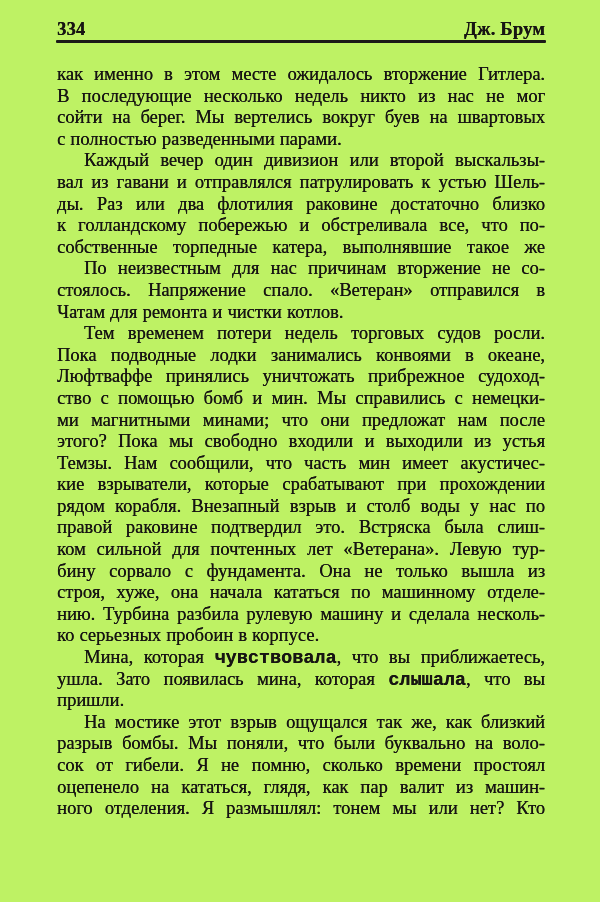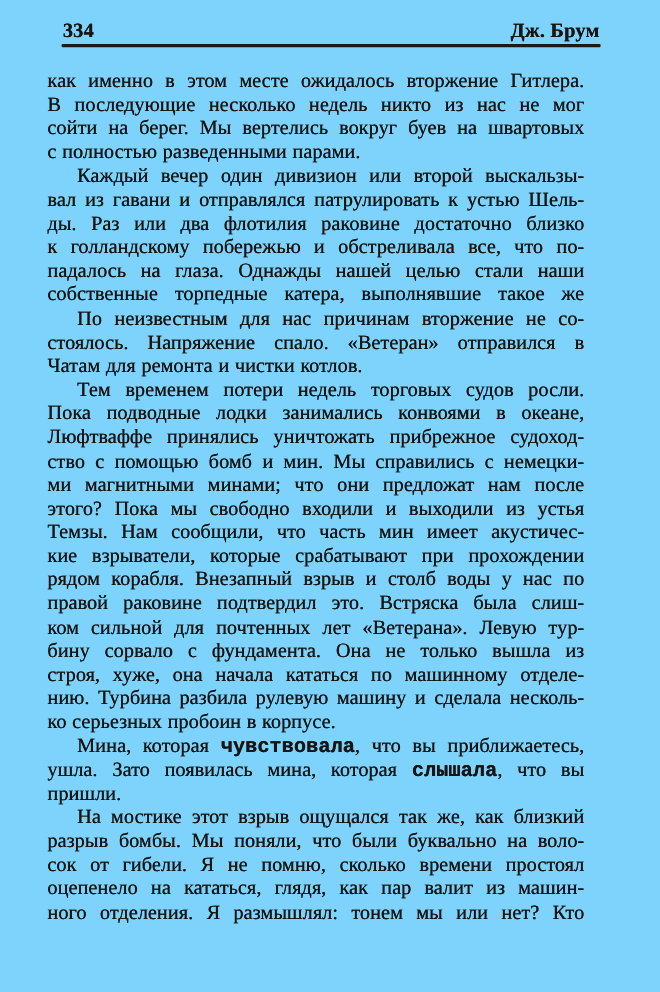--- a/index.html
+++ b/index.html
@@ -4,21 +4,21 @@
 <style>
   html, body {
     margin: 0;
     padding: 0;
     background: #ffffff;
   }
   .page {
     position: relative;
     width: 600px;
     height: 902px;
-    background: #7dd3fc;
+    background: #bef264;
     overflow: hidden;
     font-family: "Liberation Serif", "DejaVu Serif", serif;
     color: #171513;
   }
   
   .header-row {
     position: absolute;
     left: 57px;
     right: 55px;
     top: 19px;
@@ -35,21 +35,21 @@
     left: 56px;
     right: 54px;
     top: 40px;
     height: 3px;
     background: #1c1a18;
     border-radius: 1px;
   }
   
   .text-block {
     position: absolute;
-    left: 43px;
+    left: 57px;
     top: 64px;
     width: 488px;
     font-size: 18.5px;
     line-height: 21.6px;
     word-spacing: 0.5px;
     text-shadow: 0.25px 0 0 currentColor;
   }
   .para {
     margin: 0;
     padding: 0;
@@ -87,21 +87,20 @@
         <div class="line"><span>как именно в этом месте ожидалось вторжение Гитлера.</span></div>
         <div class="line"><span>В последующие несколько недель никто из нас не мог</span></div>
         <div class="line"><span>сойти на берег. Мы вертелись вокруг буев на швартовых</span></div>
         <div class="line noj"><span>с полностью разведенными парами.</span></div>
       </div>
       <div class="para">
         <div class="line ind"><span>Каждый вечер один дивизион или второй выскальзы-</span></div>
         <div class="line"><span>вал из гавани и отправлялся патрулировать к устью Шель-</span></div>
         <div class="line"><span>ды. Раз или два флотилия раковине достаточно близко</span></div>
         <div class="line"><span>к голландскому побережью и обстреливала все, что по-</span></div>
-        <div class="line"><span>падалось на глаза. Однажды нашей целью стали наши</span></div>
         <div class="line"><span>собственные торпедные катера, выполнявшие такое же</span></div>
       </div>
       <div class="para">
         <div class="line ind"><span>По неизвестным для нас причинам вторжение не со-</span></div>
         <div class="line"><span>стоялось. Напряжение спало. «Ветеран» отправился в</span></div>
         <div class="line noj"><span>Чатам для ремонта и чистки котлов.</span></div>
       </div>
       <div class="para">
         <div class="line ind"><span>Тем временем потери недель торговых судов росли.</span></div>
         <div class="line"><span>Пока подводные лодки занимались конвоями в океане,</span></div>

